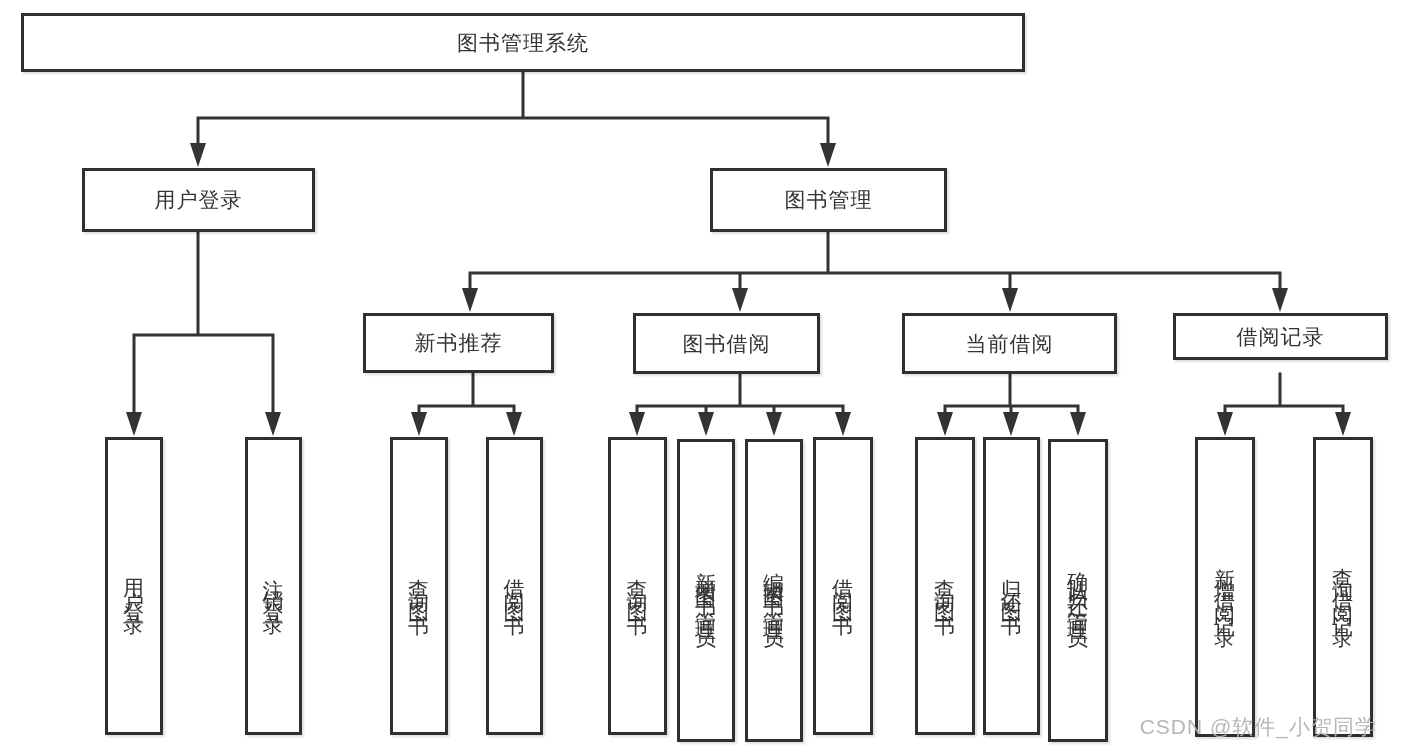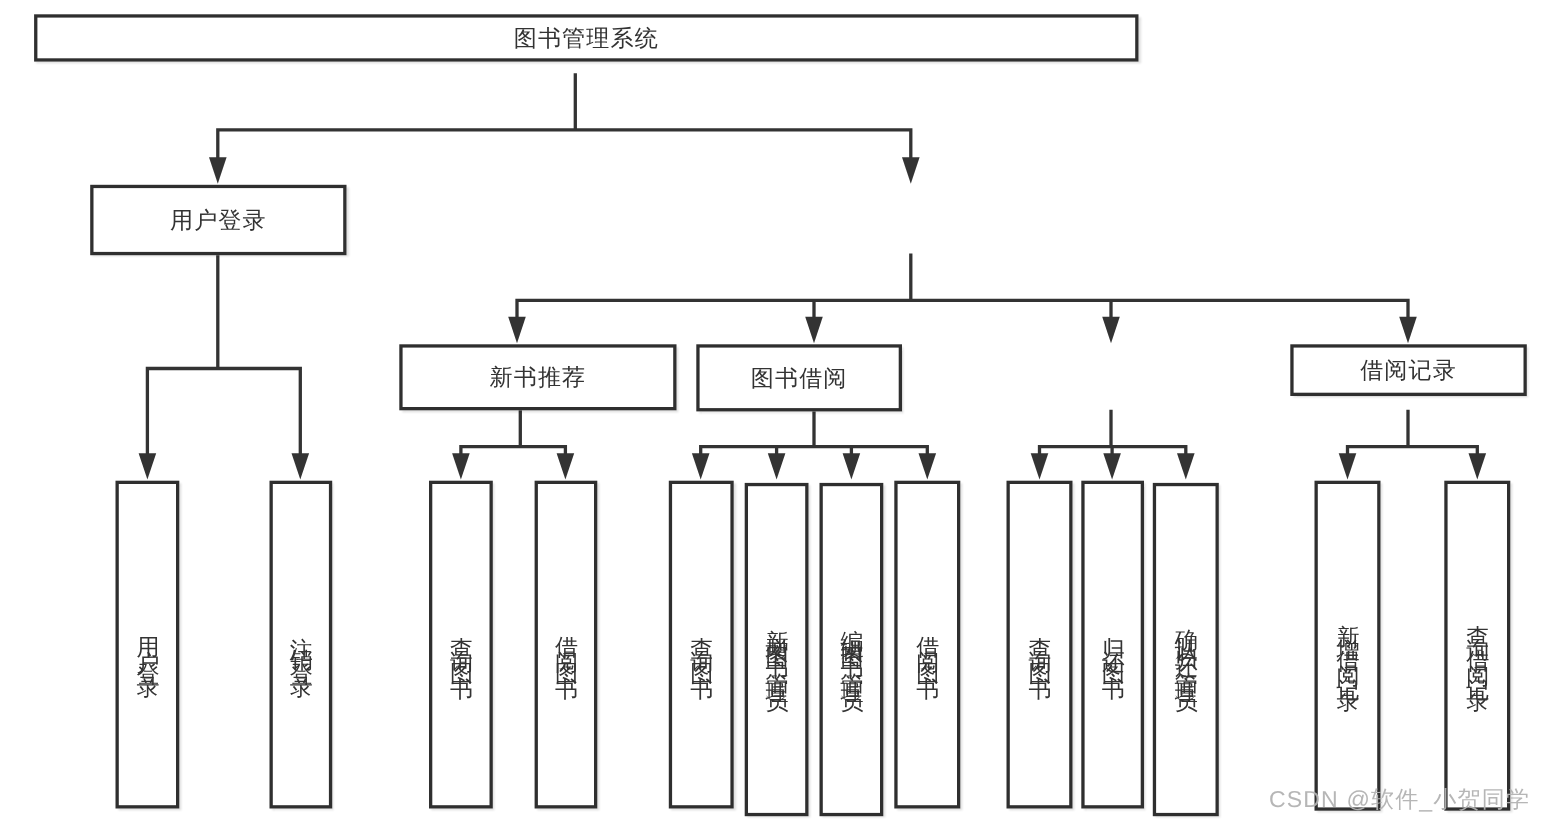--- a/index.html
+++ b/index.html
@@ -13,21 +13,21 @@
     border:3px solid #2f2f2f;display:flex;align-items:center;justify-content:center;
     box-shadow:2px 2px 2px rgba(0,0,0,0.13);
     font-size:21px;letter-spacing:1px;white-space:nowrap;
   }
   .leaf span{
     writing-mode:vertical-rl;text-orientation:mixed;
     letter-spacing:12px;line-height:1;white-space:nowrap;
   }
   .leaf.long span{letter-spacing:8px;}
   .watermark{
-    position:absolute;right:14px;bottom:6px;font-size:21px;
+    position:absolute;right:28px;bottom:6px;font-size:21px;
     color:rgba(178,178,178,0.95);letter-spacing:1px;white-space:nowrap;
   }
 </style>
 </head>
 <body>
 
 <div class="canvas">
 
   <svg class="connectors" viewBox="0 0 1405 747" xmlns="http://www.w3.org/2000/svg">
     <g stroke="#333333" stroke-width="3" fill="none" stroke-linecap="square">
@@ -62,33 +62,39 @@
       <polygon points="766,412 782,412 774,436"></polygon>
       <polygon points="835,412 851,412 843,436"></polygon>
       <polygon points="937,412 953,412 945,436"></polygon>
       <polygon points="1003,412 1019,412 1011,436"></polygon>
       <polygon points="1070,412 1086,412 1078,436"></polygon>
       <polygon points="1217,412 1233,412 1225,436"></polygon>
       <polygon points="1335,412 1351,412 1343,436"></polygon>
     </g>
   </svg>
 
-  <div class="node" style="left:31px;top:13px;width:1004px;height:43px">
+  <div class="node" style="left:21px;top:13px;width:1004px;height:59px">
     <span>图书管理系统</span>
   </div>
 
   <div class="node" style="left:82px;top:168px;width:233px;height:64px">
     <span>用户登录</span>
   </div>
+  <div class="node" style="left:710px;top:168px;width:237px;height:64px">
+    <span>图书管理</span>
+  </div>
 
-  <div class="node" style="left:363px;top:313px;width:252px;height:60px">
+  <div class="node" style="left:363px;top:313px;width:191px;height:60px">
     <span>新书推荐</span>
   </div>
   <div class="node" style="left:633px;top:313px;width:187px;height:61px">
     <span>图书借阅</span>
+  </div>
+  <div class="node" style="left:902px;top:313px;width:215px;height:61px">
+    <span>当前借阅</span>
   </div>
   <div class="node" style="left:1173px;top:313px;width:215px;height:47px">
     <span>借阅记录</span>
   </div>
 
   <div class="node leaf" style="left:105px;top:437px;width:58px;height:298px">
     <span>用户登录</span>
   </div>
   <div class="node leaf" style="left:245px;top:437px;width:57px;height:298px">
     <span>注销登录</span>

